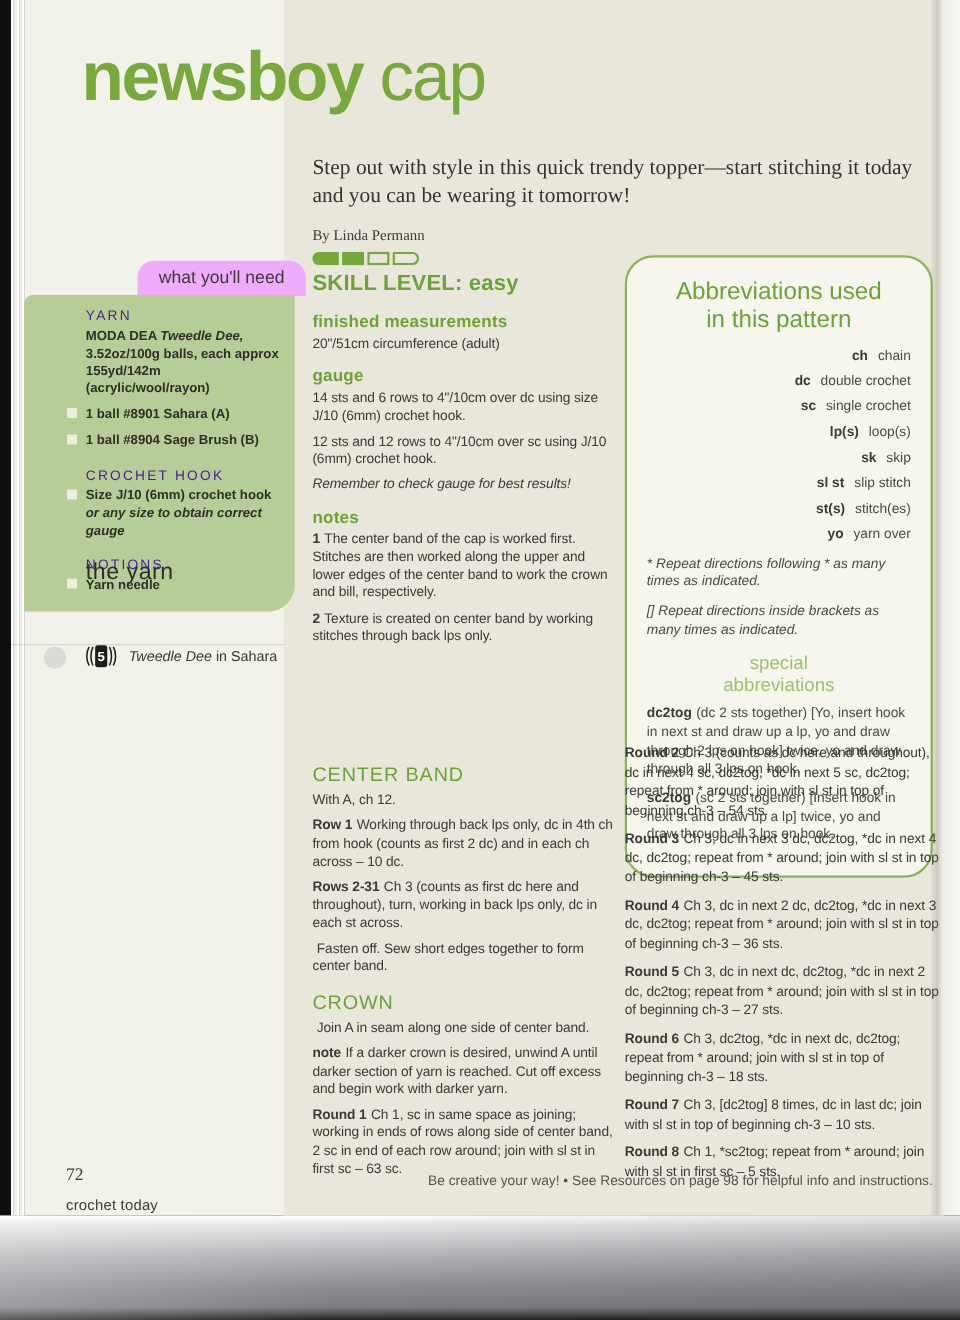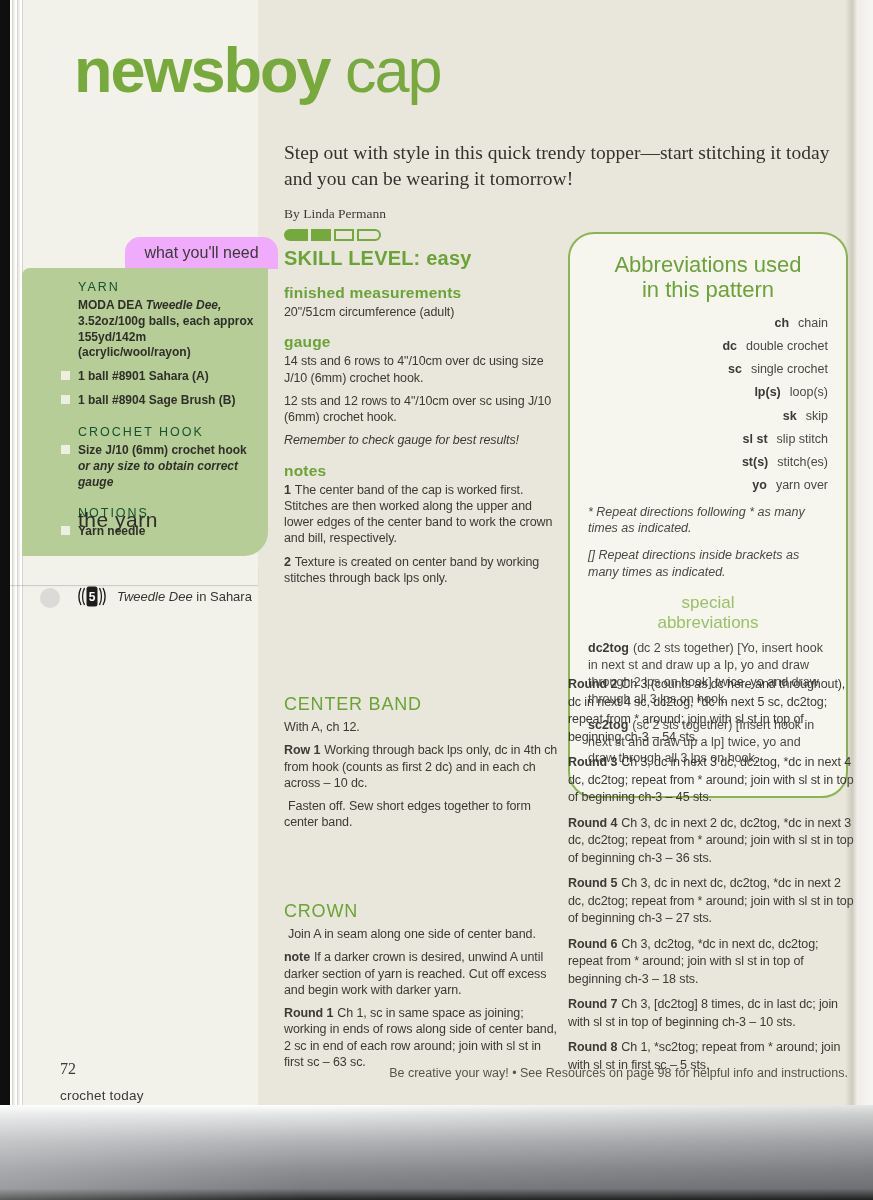--- a/index.html
+++ b/index.html
@@ -52,21 +52,21 @@
   .m2{width:20px;background:#76a93b;}
   .m3{width:20px;border:2px solid #76a93b;}
   .m4{width:24px;border:2px solid #76a93b;border-radius:0 7px 7px 0;}
 
   
   .need-tab{position:absolute;left:115px;top:237px;width:153px;height:32px;background:#f0abfc;
     border-radius:15px 15px 0 0;display:flex;align-items:center;justify-content:center;
     font-size:16px;color:#3a3a34;}
   .need-box{position:absolute;left:12px;top:268px;width:246px;box-sizing:border-box;
     padding:12px 14px 16px 56px;background:#b7cd98;border-radius:8px 0 24px 0;}
-  .cat{color:#14532d;font-size:12.5px;letter-spacing:2px;margin:10px 0 4px;font-weight:400;}
+  .cat{color:#4c1d95;font-size:12.5px;letter-spacing:2px;margin:10px 0 4px;font-weight:400;}
   .cat:first-child{margin-top:0;}
   .need-line{margin:0;font-size:12px;font-weight:bold;line-height:1.32;color:#2f2f29;}
   .need-item{display:flex;margin:8px 0 0;font-size:12px;font-weight:bold;line-height:1.32;color:#2f2f29;}
   .bullet{flex:0 0 auto;width:9px;height:9px;background:#edf0e0;margin:2px 8px 0 -17px;}
 
   
   .yarn-head{position:absolute;left:68px;top:508px;margin:0;font-size:21px;font-weight:400;
     color:#2e2e29;letter-spacing:.5px;}
   .yarn-photo{position:absolute;left:0;top:566px;width:248px;height:19px;
     background:repeating-linear-gradient(105deg,#97capture 0,#97855f 0 4px,#cdbc9c 4px 8px,#b2a07e 8px 11px,#ded2b6 11px 15px);
@@ -181,20 +181,21 @@
         <p class="h-green">notes</p>
         <p class="body"><b class="lead">1</b><span>The center band of the cap is worked first. Stitches are then worked along the upper and lower edges of the center band to work the crown and bill, respectively.</span></p>
         <p class="body"><b class="lead">2</b><span>Texture is created on center band by working stitches through back lps only.</span></p>
       </div>
     </div>
 
     <div class="col-b">
       <p class="h-caps">CENTER BAND</p>
       <p class="body">With A, ch 12.</p>
       <p class="body"><b class="lead">Row 1</b><span>Working through back lps only, dc in 4th ch from hook (counts as first 2 dc) and in each ch across – 10 dc.</span></p>
+      <p class="body"><b class="lead">Rows 2-31</b><span>Ch 3 (counts as first dc here and throughout), turn, working in back lps only, dc in each st across.</span></p>
       <p class="body"><b class="lead"></b><span>Fasten off. Sew short edges together to form center band.</span></p>
     </div>
 
     <div class="col-c">
       <p class="h-caps">CROWN</p>
       <p class="body"><b class="lead"></b><span>Join A in seam along one side of center band.</span></p>
       <p class="body"><b class="lead">note</b><span>If a darker crown is desired, unwind A until darker section of yarn is reached. Cut off excess and begin work with darker yarn.</span></p>
       <p class="body"><b class="lead">Round 1</b><span>Ch 1, sc in same space as joining; working in ends of rows along side of center band, 2 sc in end of each row around; join with sl st in first sc – 63 sc.</span></p>
     </div>
 

